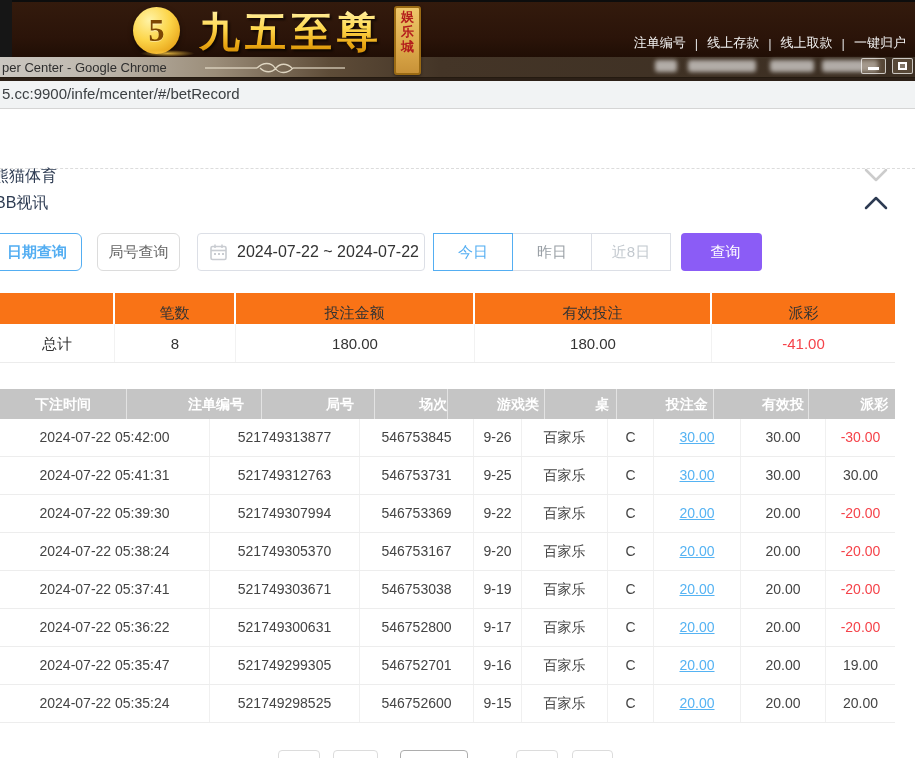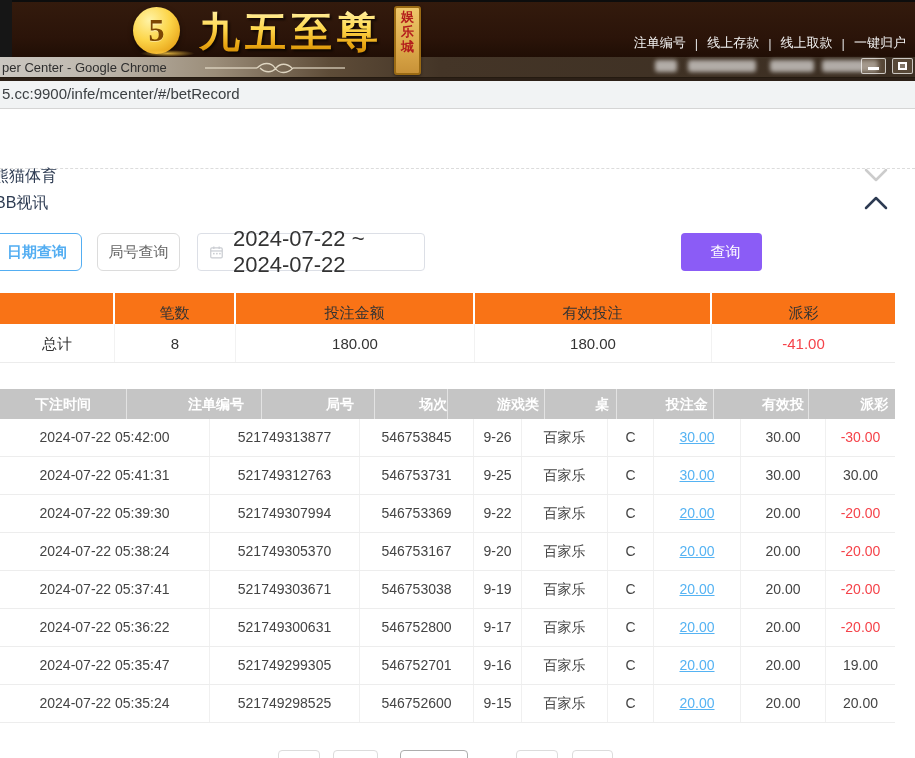--- a/index.html
+++ b/index.html
@@ -64,21 +64,21 @@
   .dashed-divider { position:absolute; left:0; top:168px; width:915px; border-top:1px dashed #dcdcdc; }
 
   
   .fbtn { position:absolute; top:233px; height:38px; text-align:center; line-height:36px; font-size:15px;
           border-radius:6px; background:#fff; cursor:pointer; }
   .btn-date-query { left:-8px; width:90px; border:1px solid #54aef2; color:#54aef2; font-weight:bold; }
   .btn-round-query { left:97px; width:83px; border:1px solid #dcdcdc; color:#666; }
   .date-input { position:absolute; left:197px; top:233px; width:228px; height:38px; border:1px solid #dcdfe6;
           border-radius:4px; background:#fff; display:flex; align-items:center; cursor:pointer; }
   .date-input .cal { margin-left:12px; }
-  .date-input .dval { margin-left:10px; font-size:22px; color:#333; }
+  .date-input .dval { margin-left:10px; font-size:16px; color:#333; }
   .quick-group { position:absolute; left:434px; top:233px; display:flex; }
   .qbtn { width:80px; height:38px; border:1px solid #dcdfe6; margin-left:-1px; background:#fff;
           text-align:center; line-height:36px; font-size:15px; cursor:pointer; }
   .qbtn.active { border-color:#54aef2; color:#54aef2; z-index:2; position:relative; }
   .qbtn.dim { color:#9aa0a6; }
   .qbtn.dimmer { color:#c3c9cf; }
   .btn-search { position:absolute; left:681px; top:233px; width:81px; height:38px; background:#8b5cf6;
           border:none; border-radius:4px; color:#fff; font-size:15px; text-align:center; line-height:38px; cursor:pointer;padding-left:8px; }
 
   
@@ -182,20 +182,25 @@
       <rect x="1" y="2.5" width="15" height="13" rx="1.5" fill="none" stroke="#c9ccd1" stroke-width="1.6"></rect>
       <line x1="1" y1="6.5" x2="16" y2="6.5" stroke="#c9ccd1" stroke-width="1.6"></line>
       <line x1="5" y1="0.5" x2="5" y2="4" stroke="#c9ccd1" stroke-width="1.6"></line>
       <line x1="12" y1="0.5" x2="12" y2="4" stroke="#c9ccd1" stroke-width="1.6"></line>
       <rect x="4" y="9" width="2" height="2" fill="#c9ccd1"></rect>
         <rect x="8" y="9" width="2" height="2" fill="#c9ccd1"></rect>
         <rect x="12" y="9" width="2" height="2" fill="#c9ccd1"></rect>
     </svg>
     <span class="dval">2024-07-22 ~ 2024-07-22</span>
   </div>
+  <div class="quick-group">
+    <div class="qbtn active">今日</div>
+    <div class="qbtn dim">昨日</div>
+    <div class="qbtn dimmer">近8日</div>
+  </div>
   <div class="btn-search">查询</div>
 
   <div class="summary">
     <div class="sum-head">
       <div class="sc s0"></div>
       <div class="sc s1">笔数</div>
       <div class="sc s2">投注金额</div>
       <div class="sc s3">有效投注</div>
       <div class="sc s4">派彩</div>
     </div>

